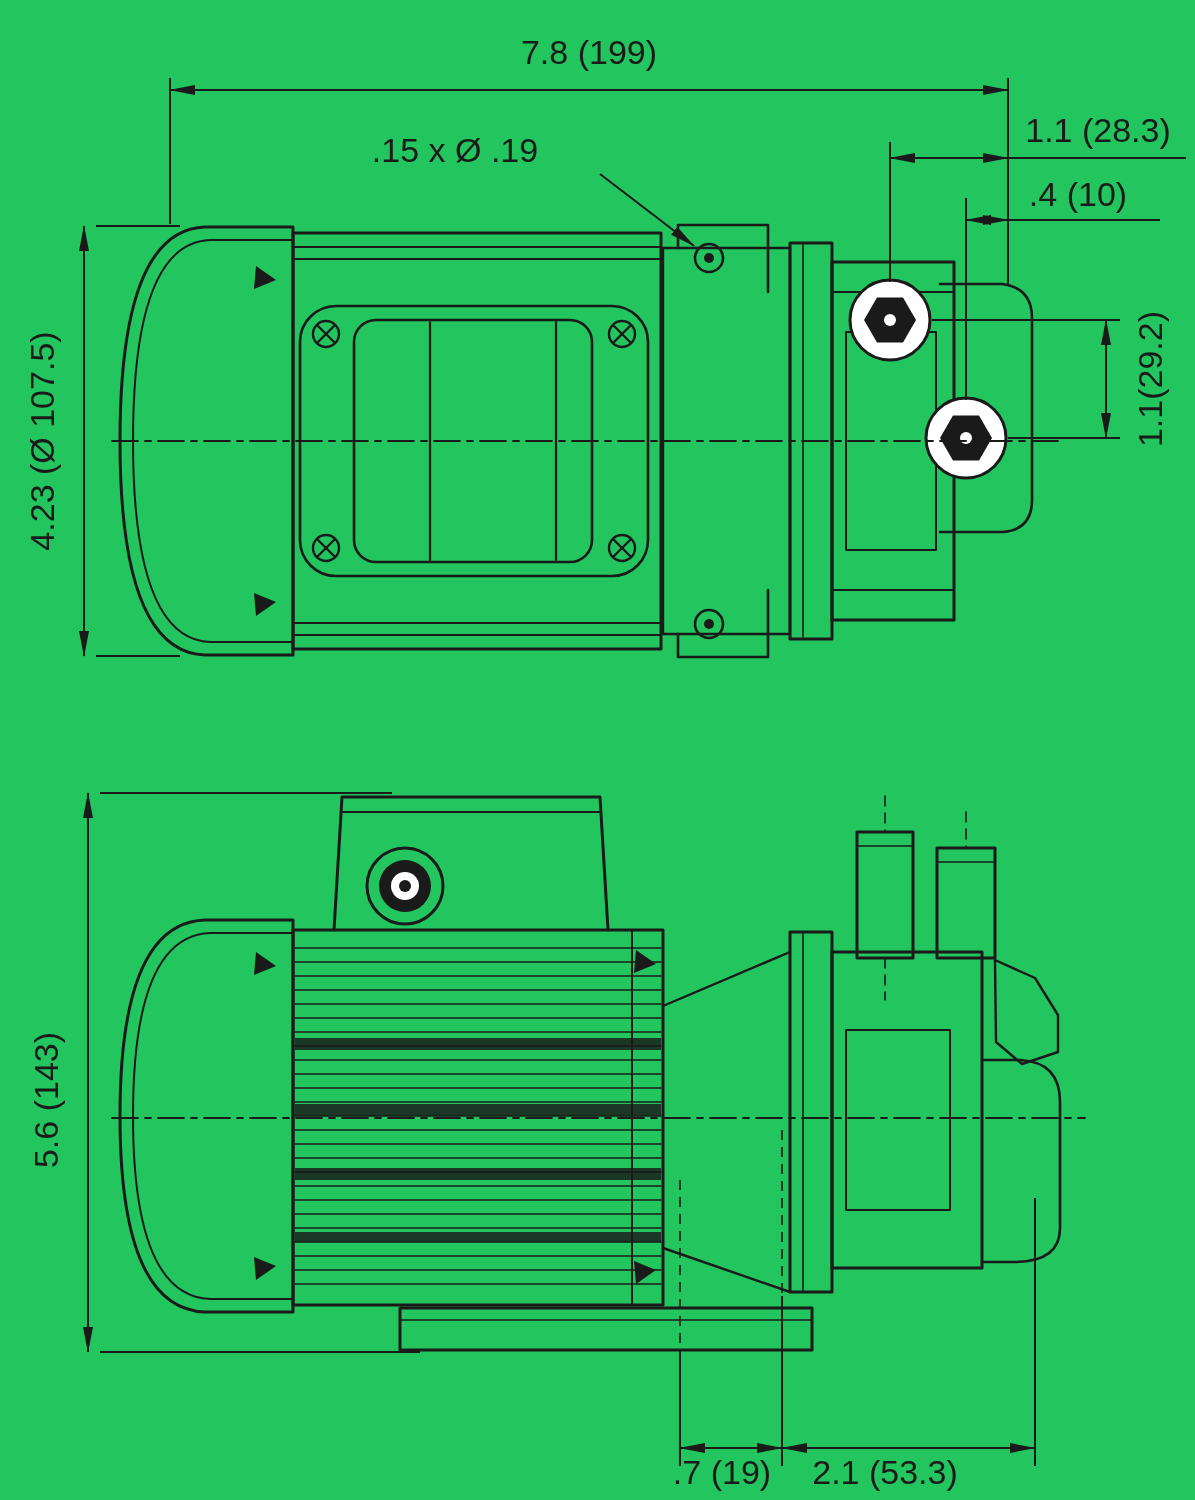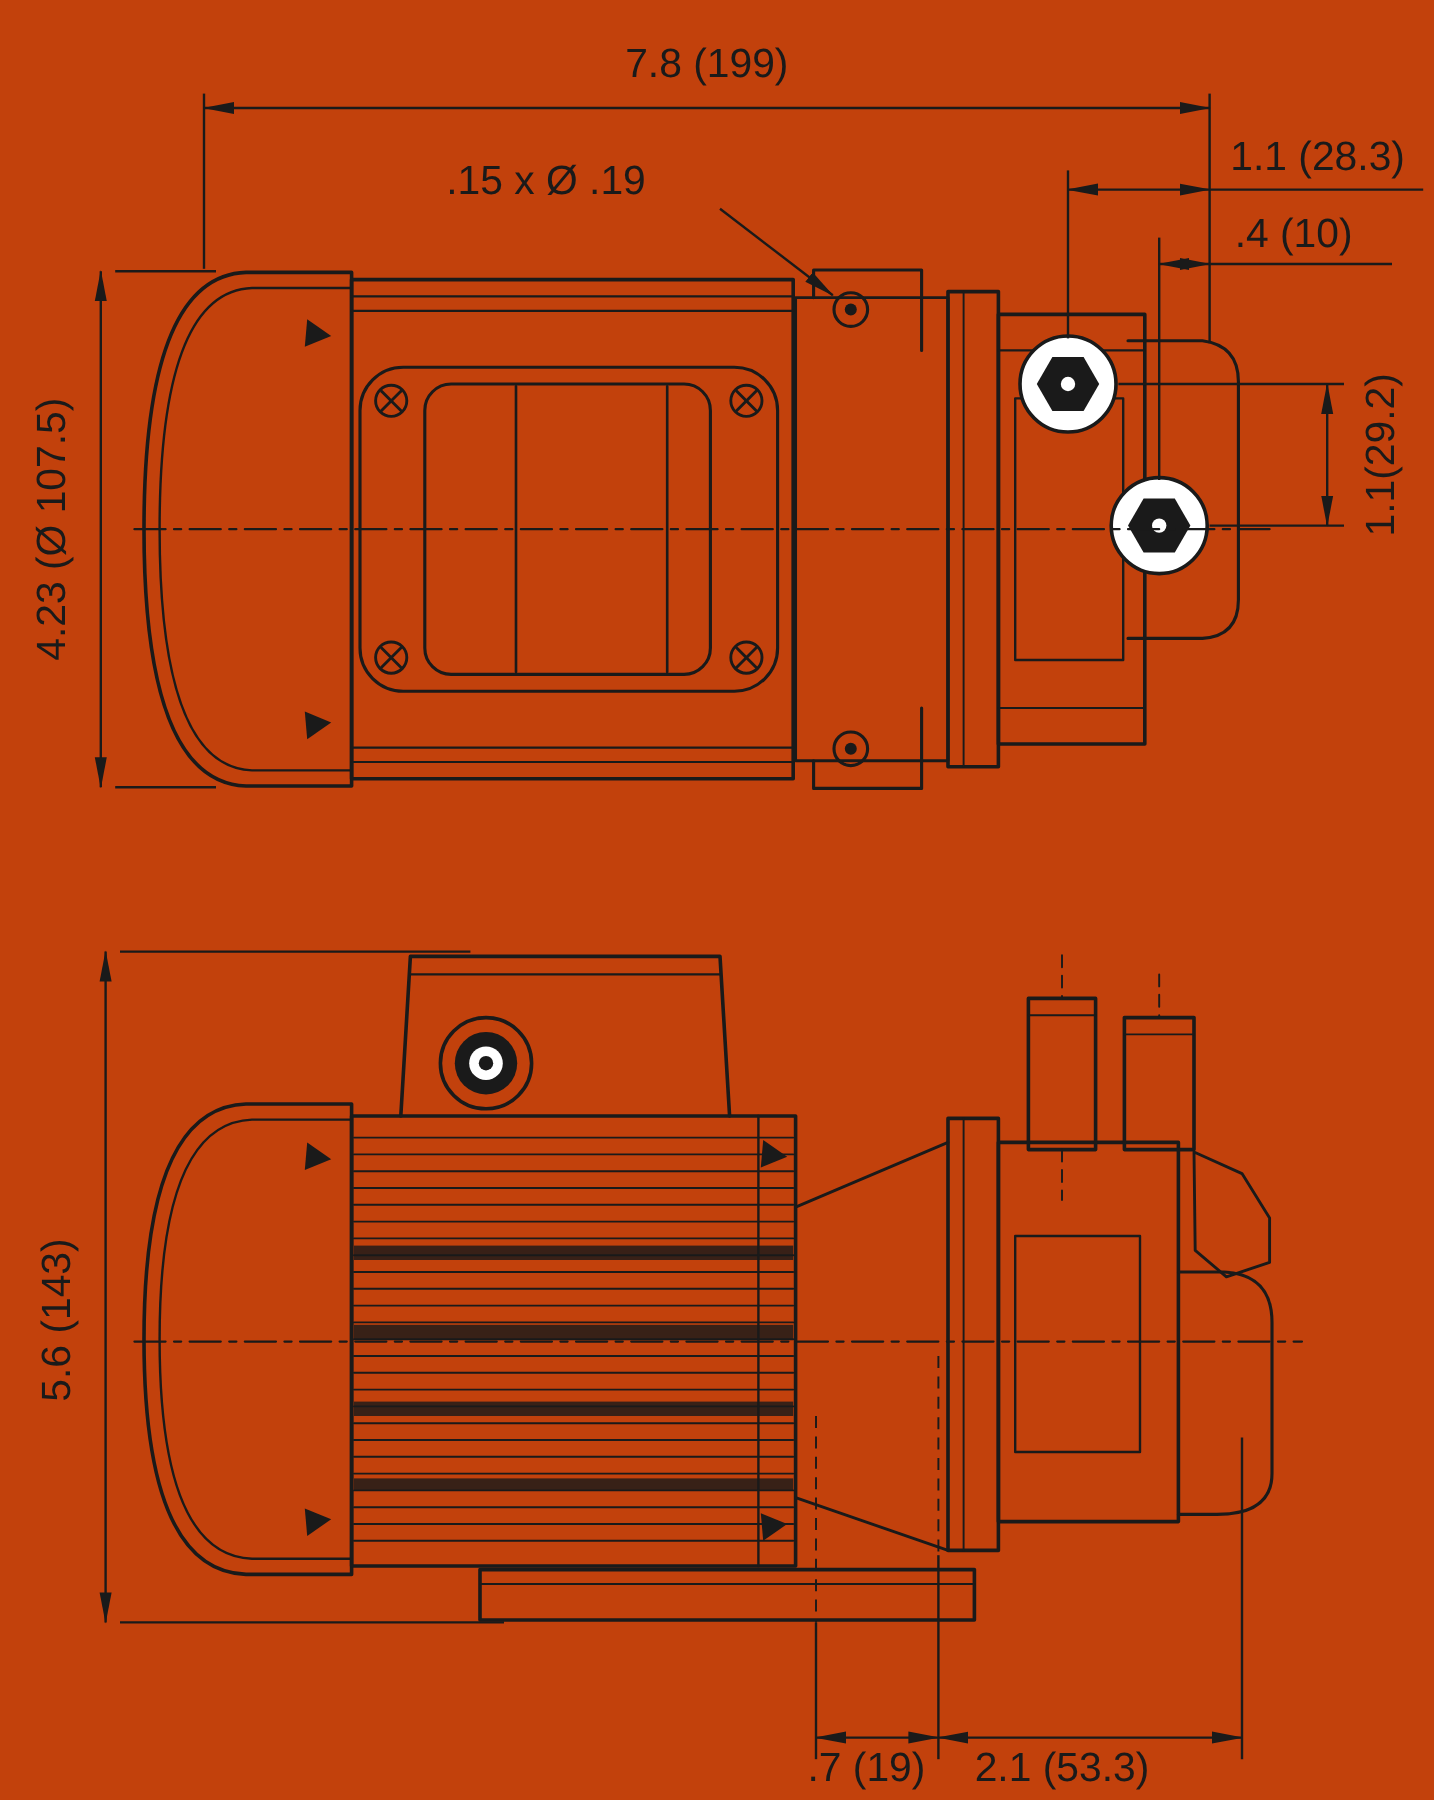--- a/index.html
+++ b/index.html
@@ -1,16 +1,16 @@
 <!DOCTYPE html>
 <html><head>
 <meta charset="utf-8">
 <style>
   html,body{margin:0;padding:0;background:#ffffff;}
-  .page{width:1195px;height:1500px;background:#c2410c;position:relative;overflow:hidden;text-align:center;}
+  .page{width:1195px;height:1500px;background:#22c55e;position:relative;overflow:hidden;text-align:center;}
   svg{display:block;}
   text{font-family:"Liberation Sans","DejaVu Sans",sans-serif;font-size:34px;fill:#1a1a1a;}
 </style>
 </head>
 <body>
 
 <div class="page">
 <svg width="1195" height="1500" viewBox="0 0 1195 1500">
   <defs>
     <marker id="arr" viewBox="0 0 26 14" refX="25" refY="7" markerWidth="26" markerHeight="14" orient="auto-start-reverse" markerUnits="userSpaceOnUse">

